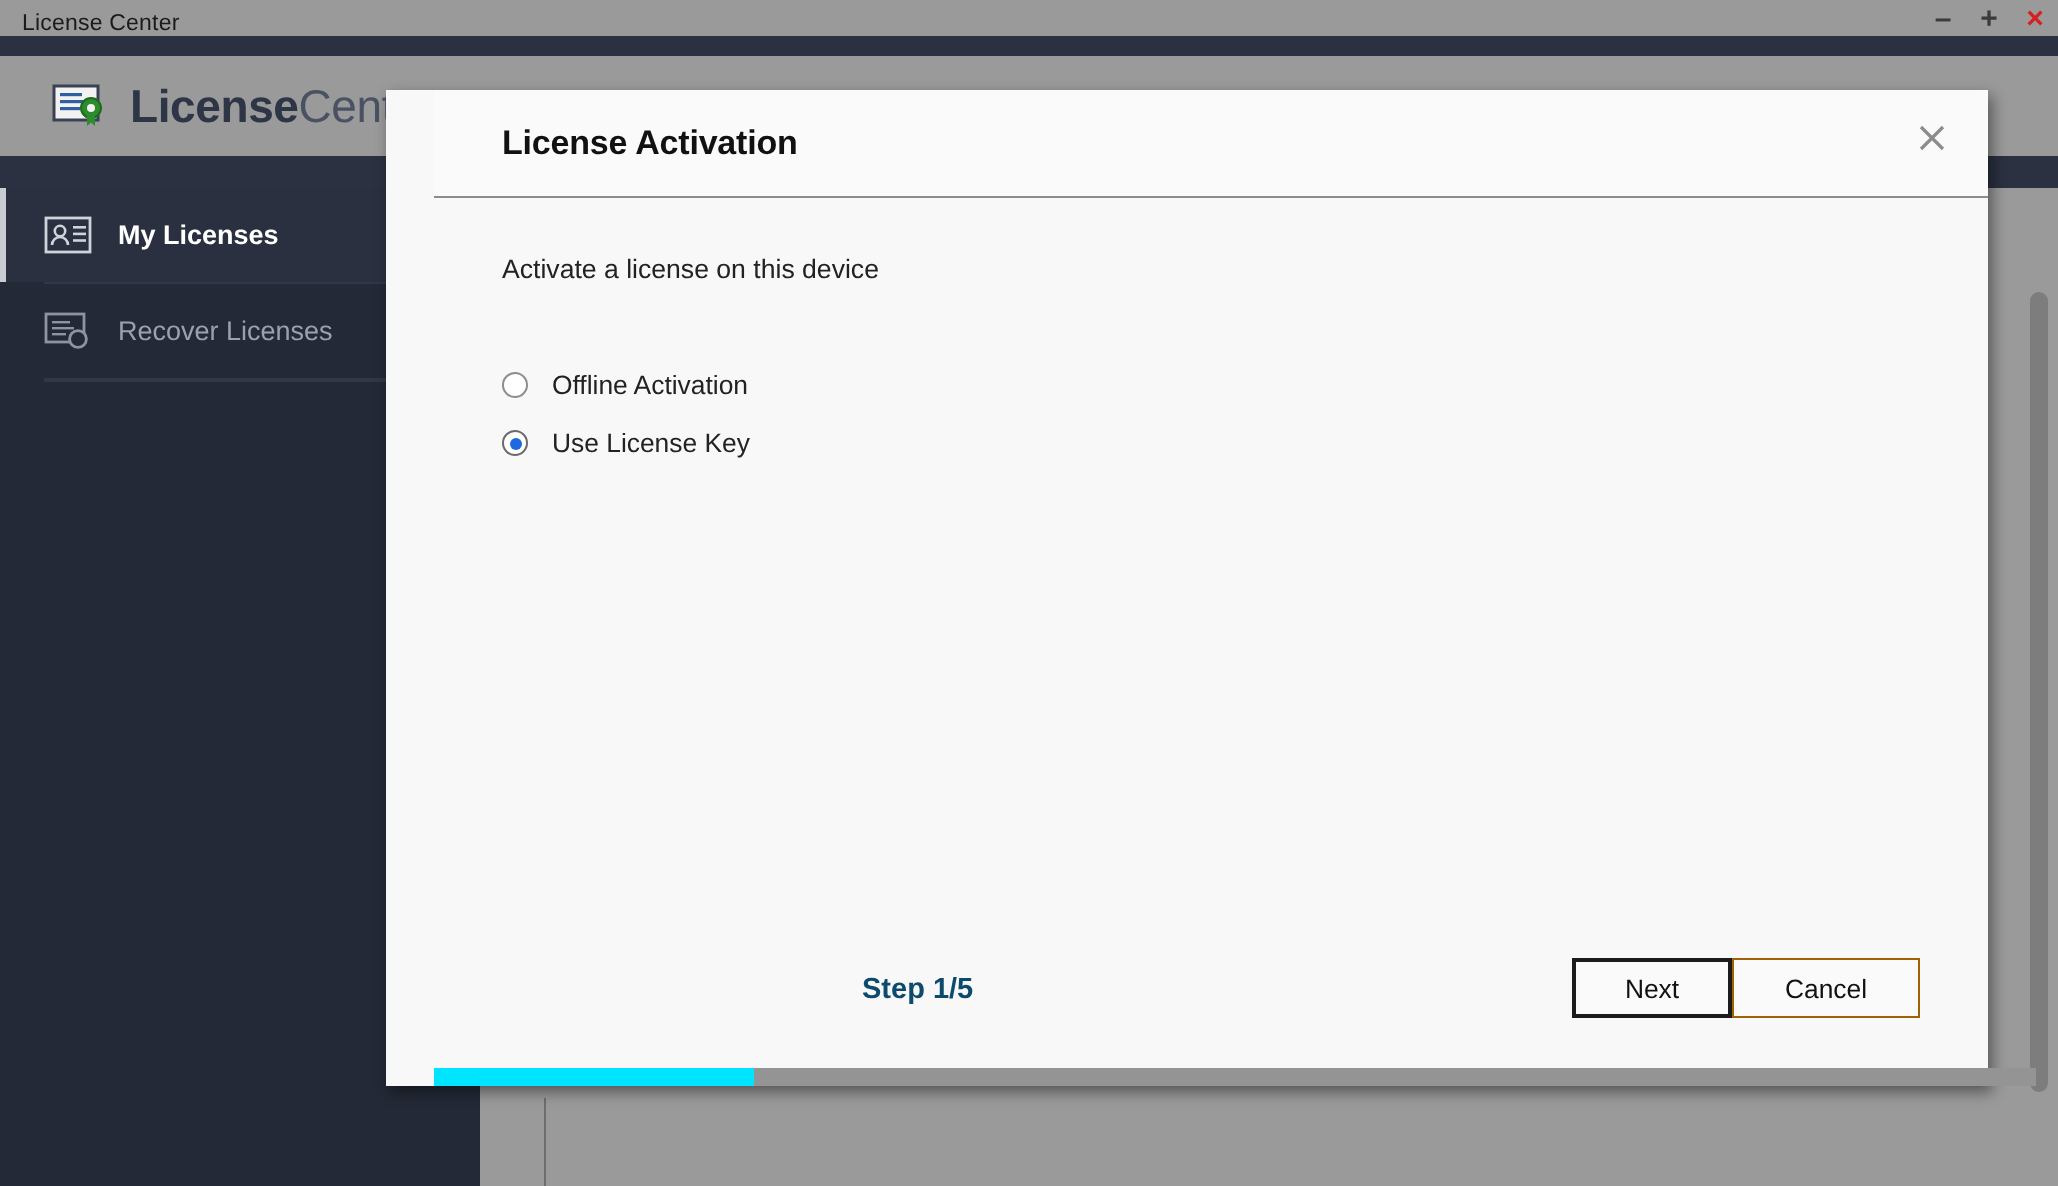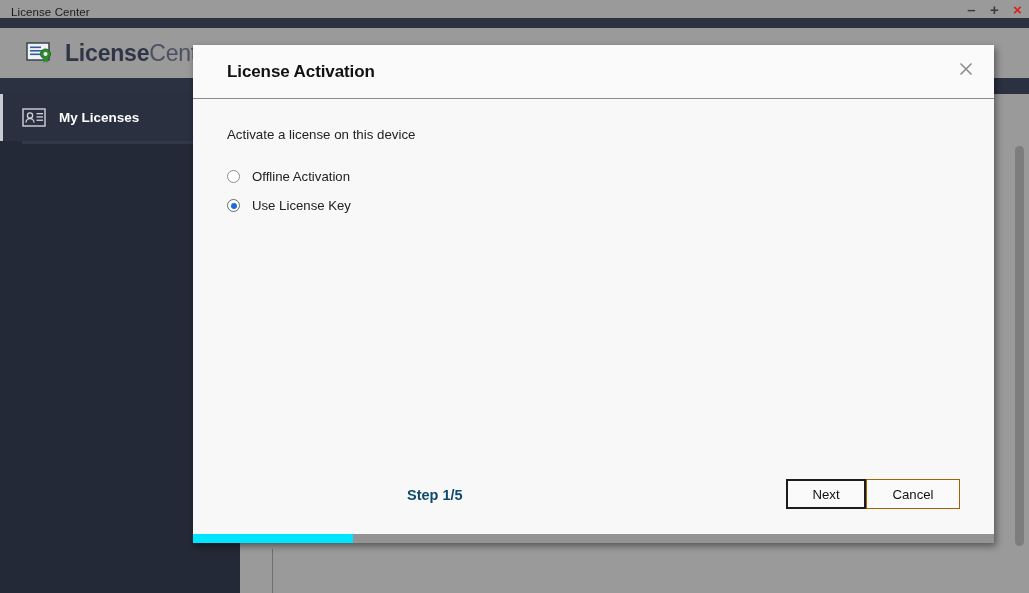--- a/index.html
+++ b/index.html
@@ -91,35 +91,36 @@
   #scrollbar-thumb {
     position: absolute; right: 4px; top: 52px; width: 9px; height: 400px;
     background: #7d7d7d; border-radius: 5px;
   }
 
   
   #dialog {
     position: absolute; left: 193px; top: 27px; width: 801px; height: 498px;
     background: #f8f8f8;
     box-shadow: 2px 3px 7px rgba(0,0,0,.45);
+    padding-left: 24px;
   }
   #dialog-header {
     position: relative; height: 54px; border-bottom: 1px solid #8c8c8c;
     display: flex; align-items: center; background: #fafafa;
   }
   #dialog-title {
     font-size: 17px; font-weight: 700; color: #111; padding-left: 34px; letter-spacing: -0.1px;
   }
   #dialog-close {
     position: absolute; right: 12px; top: 8px; width: 32px; height: 32px;
     display: flex; align-items: center; justify-content: center;
     color: #8c8c8c; font-size: 17px; line-height: 1;
   }
   #dialog-body { position: relative; height: 416px; padding: 28px 34px 0 34px; }
-  #dialog-intro { font-size: 13.3px; color: #222; margin-bottom: 20px; }
+  #dialog-intro { font-size: 13.3px; color: #222; margin-bottom: 36px; }
 
   .radio-row { display: flex; align-items: center; height: 29px; }
   .radio-mark {
     width: 13px; height: 13px; border-radius: 50%; border: 1px solid #8d8d8d;
     background: #fff; margin-right: 12px; flex: none; position: relative;
   }
   .radio-row.selected .radio-mark { border-color: #6a6a6a; }
   .radio-row.selected .radio-mark::after {
     content: ""; position: absolute; left: 2.5px; top: 2.5px;
     width: 6px; height: 6px; border-radius: 50%; background: #1d6ae0;
@@ -192,20 +193,32 @@
           <path d="M4 15.5 a4 4 0 0 1 8 0" fill="none" stroke="#cfd3da" stroke-width="1.3"></path>
           <rect x="14.5" y="6" width="6.5" height="1.3" fill="#cfd3da"></rect>
           <rect x="14.5" y="9.3" width="6.5" height="1.3" fill="#cfd3da"></rect>
           <rect x="14.5" y="12.6" width="6.5" height="1.3" fill="#cfd3da"></rect>
         </svg>
       </span>
       <span>My Licenses</span>
     </div>
     <div class="navsep"></div>
 
+    <div class="navitem">
+      <span class="ico">
+        <svg width="26" height="22" viewBox="0 0 26 22">
+          <rect x="1" y="2" width="19" height="14" fill="none" stroke="#8e949f" stroke-width="1.4"></rect>
+          <rect x="4" y="5.5" width="9" height="1.2" fill="#8e949f"></rect>
+          <rect x="4" y="8.5" width="11" height="1.2" fill="#8e949f"></rect>
+          <rect x="4" y="11.5" width="7" height="1.2" fill="#8e949f"></rect>
+          <circle cx="17" cy="14.5" r="4.2" fill="#232936" stroke="#8e949f" stroke-width="1.4"></circle>
+        </svg>
+      </span>
+      <span>Recover Licenses</span>
+    </div>
     <div class="navsep"></div>
 
     <div class="navsep"></div>
   </nav>
 
   <main id="content">
     <div id="contentpanel"></div>
     <div id="scrollbar-track">
       <div id="scrollbar-thumb"></div>
     </div>

